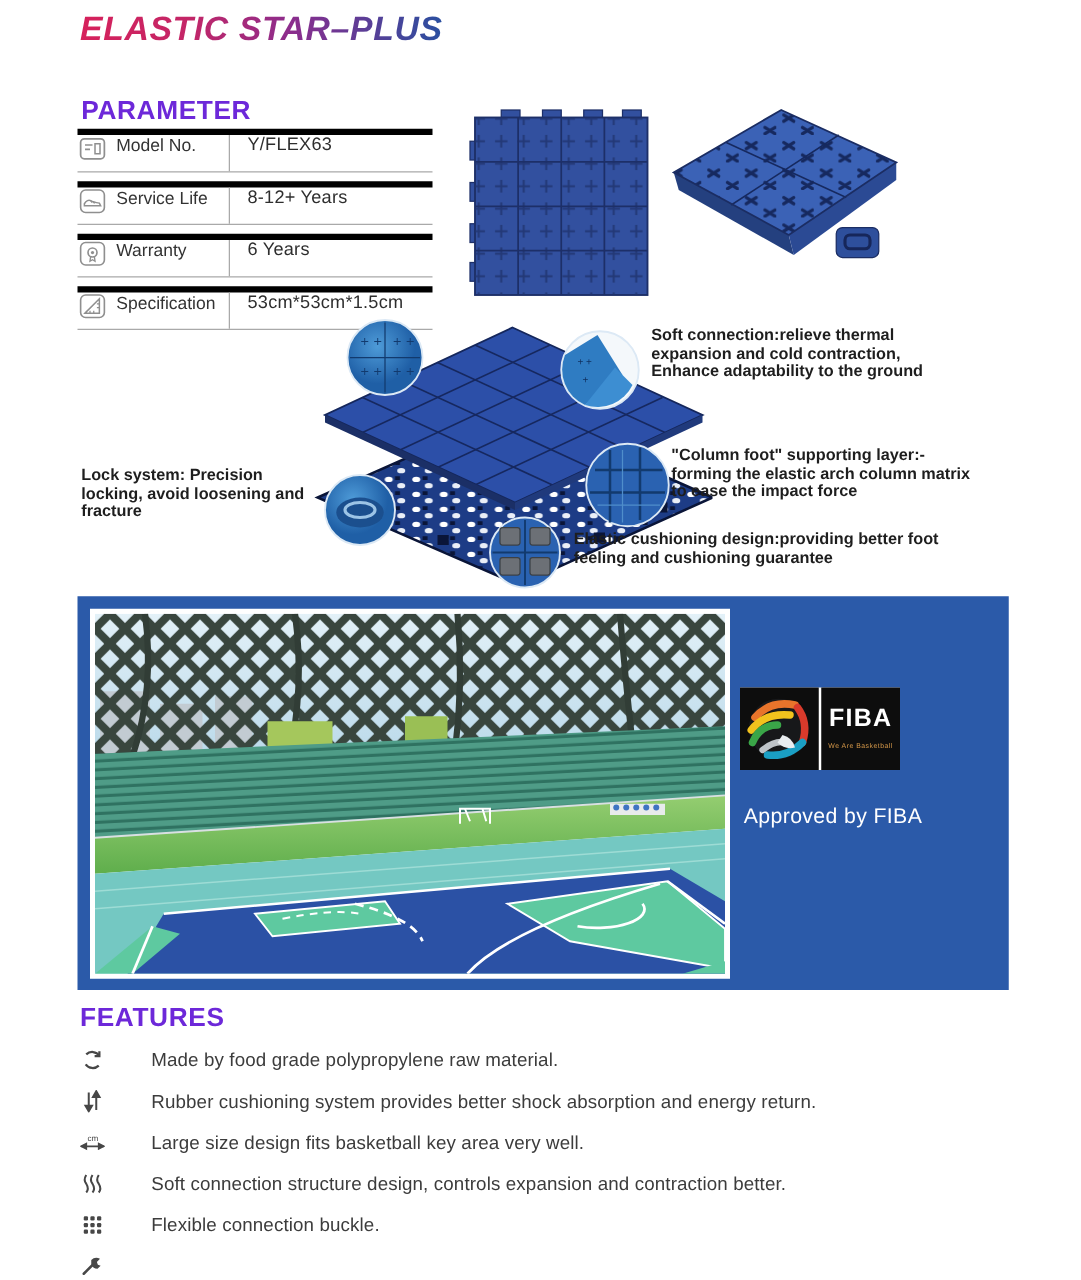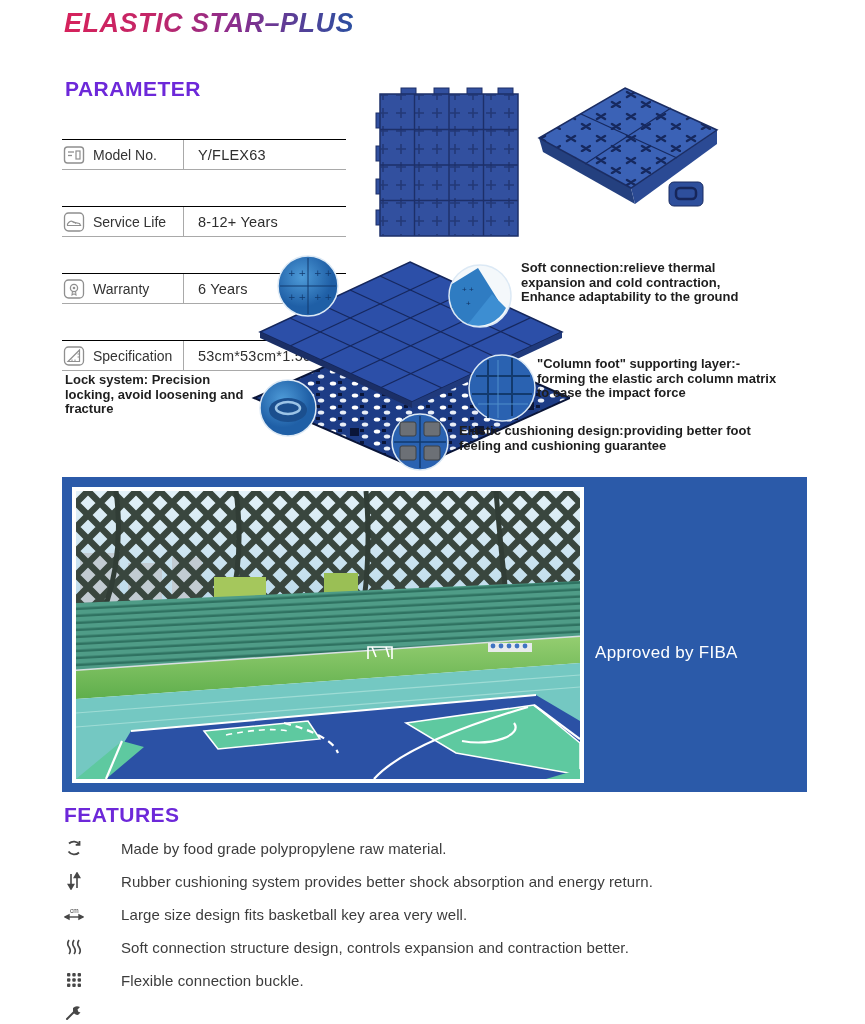--- a/index.html
+++ b/index.html
@@ -12,22 +12,22 @@
     background:linear-gradient(90deg,#d6215b 0%,#c32667 30%,#8c2d8d 58%,#2a4fa0 100%);
     -webkit-background-clip:text;background-clip:text;color:transparent;}
 
   
   .sec-heading{position:absolute;font-size:21px;font-weight:bold;color:#6d28d9;letter-spacing:.5px;}
   #param-heading{left:65px;top:77px;}
   #features-heading{left:64px;top:803px;}
 
   
   .param-table{position:absolute;left:62px;top:103px;width:284px;}
-  .param-row{display:flex;align-items:center;height:29px;margin-bottom:7px;
-    border-top:1px solid #000000;border-bottom:1px solid #a9a9a9;margin-top:36px;}
+  .param-row{display:flex;align-items:flex-start;height:29px;margin-bottom:7px;
+    border-top:5px solid #000000;border-bottom:1px solid #a9a9a9;}
   .param-icon{width:22px;height:22px;margin-left:1px;flex:0 0 22px;}
   .param-label{width:86px;padding-left:8px;font-size:14px;color:#333;}
   .param-sep{width:1px;align-self:stretch;background:#a9a9a9;margin:0 0 0 4px;}
   .param-value{padding-left:14px;font-size:14.5px;color:#2e2e2e;letter-spacing:.2px;}
 
   
   .tile-top{position:absolute;left:374px;top:86px;}
   .tile-corner{position:absolute;left:531px;top:86px;}
 
   
@@ -362,20 +362,42 @@
           <path d="M438 232 a38 15 0 0 1 -52 18"></path>
           <line x1="458" y1="214" x2="504" y2="248"></line>
           <line x1="46" y1="250" x2="30" y2="288"></line>
         </g>
         <g stroke="#ffffff" stroke-width="1.6" fill="none" stroke-dasharray="6 5">
           <path d="M150 244 Q190 236 212 240"></path>
         </g>
       </svg>
     </div>
 
+    <div class="fiba-block">
+      <div class="fiba-logo">
+        <div class="fiba-box">
+          <svg width="63" height="66" viewBox="0 0 63 66">
+            <circle cx="31" cy="33" r="24" fill="#17181a"></circle>
+            <g fill="none" stroke-linecap="round">
+              <path d="M12 24 Q24 10 44 14" stroke="#e8742b" stroke-width="6"></path>
+              <path d="M9 34 Q20 20 40 22" stroke="#f2c21d" stroke-width="6"></path>
+              <path d="M10 44 Q16 30 30 30" stroke="#3aa648" stroke-width="6"></path>
+              <path d="M46 16 Q55 28 50 44" stroke="#d93a2b" stroke-width="6"></path>
+              <path d="M22 54 Q38 56 50 44" stroke="#1a9fc4" stroke-width="6"></path>
+              <path d="M18 50 Q28 42 36 44" stroke="#bfc4c9" stroke-width="5"></path>
+            </g>
+            <path d="M34 38 q8 2 10 10 q-8 2 -14 -4 Z" fill="#e9edf0"></path>
+          </svg>
+        </div>
+        <div class="fiba-box">
+          <div class="fiba-word">FIBA</div>
+          <div class="fiba-tag">We Are Basketball</div>
+        </div>
+      </div>
+    </div>
 
     <div class="approved">Approved by  FIBA</div>
   </div>
 
   <div class="sec-heading" id="features-heading">FEATURES</div>
 
   <ul class="features-list">
     <li class="feature-item">
       <span class="f-icon">
         <svg width="18" height="18" viewBox="0 0 18 18" fill="none" stroke="#474747" stroke-width="1.8">

